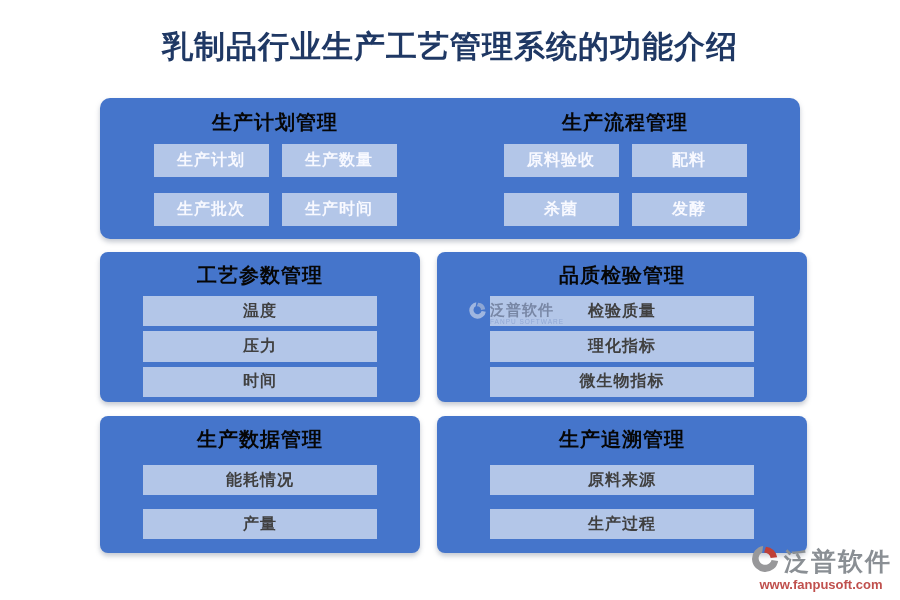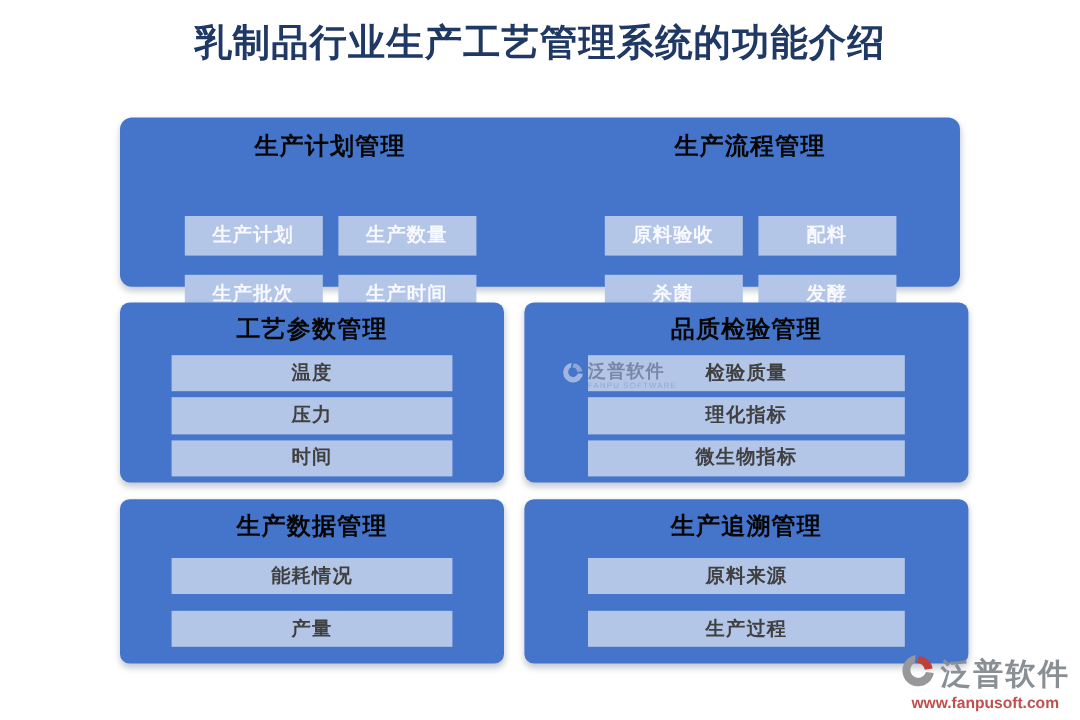--- a/index.html
+++ b/index.html
@@ -1,37 +1,36 @@
 <!DOCTYPE html>
 <html><head>
 <meta charset="utf-8">
 <style>
   html,body { margin:0; padding:0; background:#ffffff; }
   .stage {
     position:relative; width:900px; height:600px; background:#ffffff;
     font-family:"Liberation Sans", sans-serif; overflow:hidden;
   }
   .page-title {
-    position:absolute; top:15px; left:0; width:100%;
+    position:absolute; top:26px; left:0; width:100%;
     text-align:center; font-size:31px; font-weight:900;
     color:#1F3864; letter-spacing:1px; margin:0;
   }
   .panel {
     position:absolute; background:#4575CB;
     box-shadow:0 3px 5px rgba(110,120,140,0.40);
     box-sizing:border-box;
   }
   .panel-top {
     left:100px; top:98px; width:700px; height:141px;
     border-radius:10px; display:flex;
   }
   .half {
     flex:1; display:flex; flex-direction:column; align-items:center;
     padding-top:11px;
-    gap:36px;
   }
   .sec-title {
     font-size:20px; font-weight:800; color:#060606;
     line-height:26px; margin:0 0 9px 0; letter-spacing:1px;
   }
   .btn-grid {
     display:flex; flex-wrap:wrap; justify-content:center;
     column-gap:13px; row-gap:16px; width:270px;
   }
   .btn {

